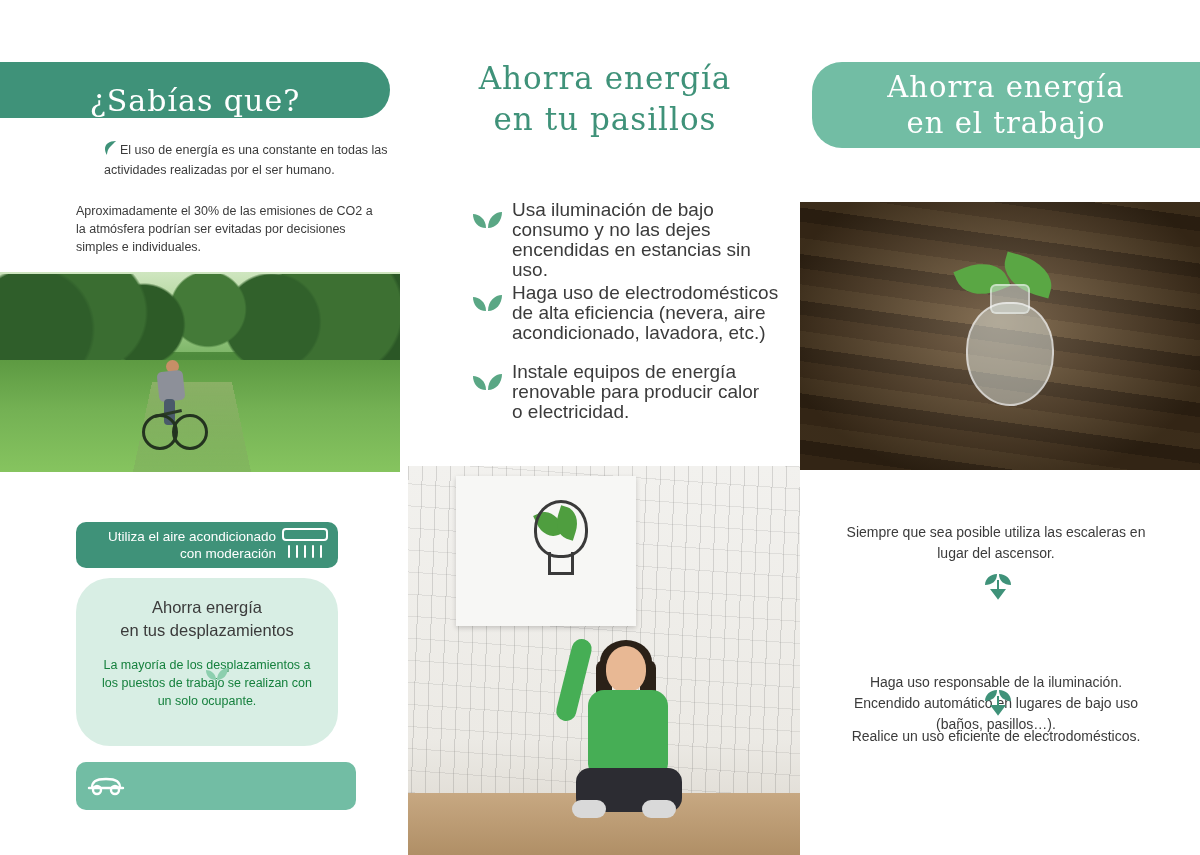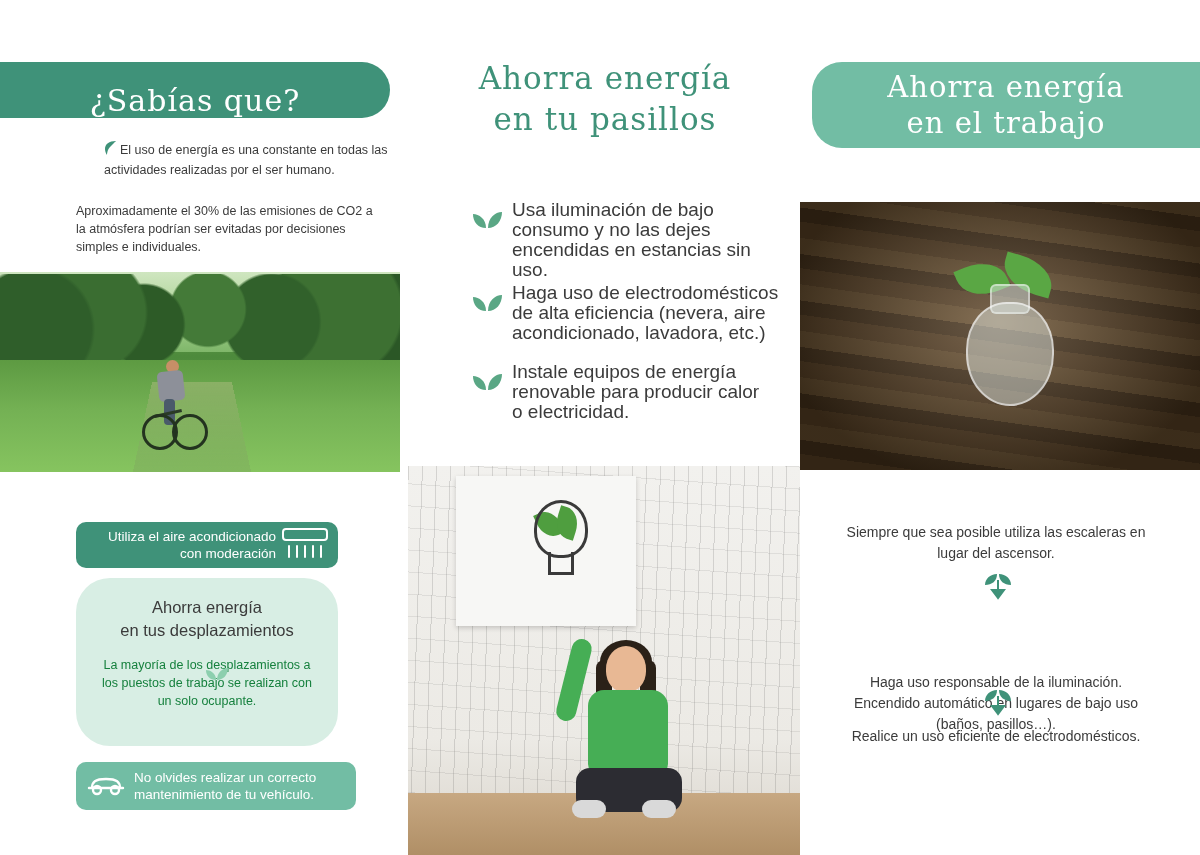--- a/index.html
+++ b/index.html
@@ -437,21 +437,20 @@
   </div>
 
   <div class="car-bar">
     <span>
       <svg width="40" height="26" viewBox="0 0 40 26">
         <path d="M3 17h34M6 17c0-6 3-9 14-9s14 3 14 9" fill="none" stroke="#ffffff" stroke-width="2.4" stroke-linecap="round"></path>
         <circle cx="11" cy="19" r="4" fill="none" stroke="#ffffff" stroke-width="2.4"></circle>
         <circle cx="29" cy="19" r="4" fill="none" stroke="#ffffff" stroke-width="2.4"></circle>
       </svg>
     </span>
-    <span class="label">No olvides realizar un correcto mantenimiento de tu vehículo.</span>
   </div>
 
   <div class="center-title">
     <span>Ahorra energía</span><br>
     <span>en tu pasillos</span>
   </div>
 
   <div class="bullet b1">
     <span>
       <svg width="34" height="30" viewBox="0 0 34 30">

